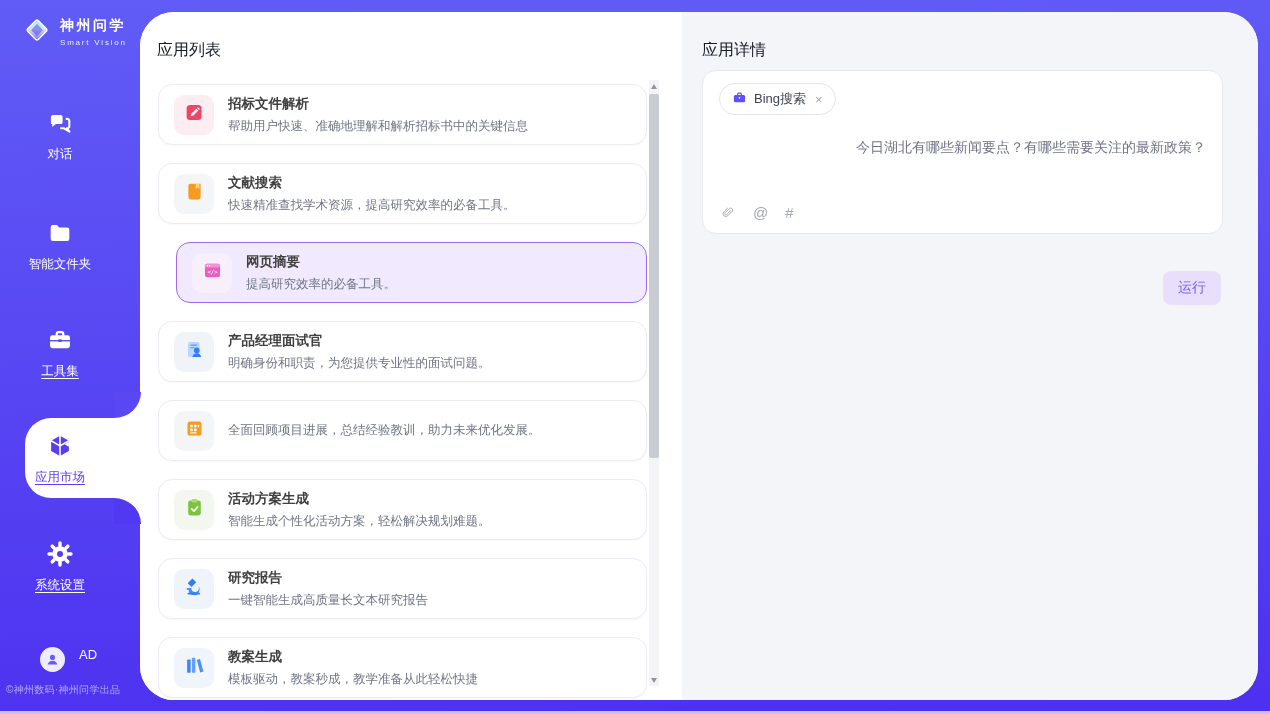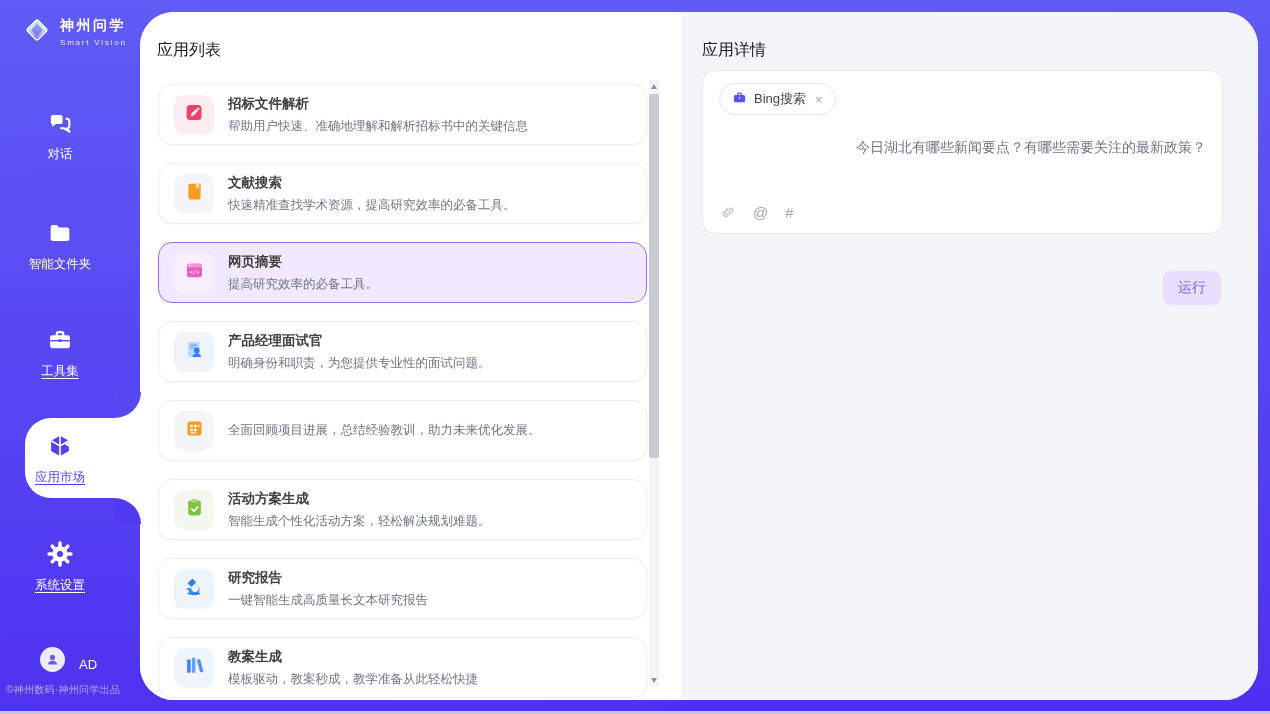--- a/index.html
+++ b/index.html
@@ -25,21 +25,21 @@
   .nav-label.u { text-decoration:underline; text-underline-offset:3px; }
   .nav-item.active { color:#5B3DF0; }
 
   .tab-bg { position:absolute; left:25px; top:418px; width:116px; height:80px;
             background:#fff; border-radius:26px 0 0 26px; z-index:2; }
   .fillet { position:absolute; left:114px; width:27px; height:26px; background:#fff; z-index:2; }
   .fillet.t { top:392px; } .fillet.b { top:498px; }
   .fillet.t::before { content:""; position:absolute; inset:0; background:#5847F3; border-bottom-right-radius:100%; }
   .fillet.b::before { content:""; position:absolute; inset:0; background:#5138F1; border-top-right-radius:100%; }
 
-  .user { position:absolute; left:40px; top:647px; display:flex; align-items:flex-end; gap:14px; cursor:pointer; }
+  .user { position:absolute; left:40px; top:647px; display:flex; align-items:flex-start; gap:14px; cursor:pointer; }
   .avatar { width:25px; height:25px; border-radius:50%; background:#EFECFF;
             display:flex; align-items:center; justify-content:center; }
   .avatar svg { width:15px; height:15px; }
   .user-label { color:#fff; font-size:13px; }
   .copyright { position:absolute; left:6px; top:683px; width:134px; font-size:10px;
                color:rgba(255,255,255,.55); letter-spacing:.3px; }
 
   .bottom-line { position:absolute; left:0; bottom:0; width:100%; height:3px; background:#C8C4DA; z-index:5; }
 
   
@@ -48,21 +48,21 @@
   .list-col { width:542px; position:relative; background:#fff; }
   .detail-col { flex:1; background:#F4F5F8; position:relative; }
   .panel-title { position:absolute; top:28px; font-size:16px; font-weight:normal; color:#151A28; }
   .list-col .panel-title { left:17px; }
   .detail-col .panel-title { left:20px; }
 
   .cards { position:absolute; left:18px; top:72px; width:489px; bottom:0; overflow:hidden; }
   .card { height:61px; background:#fff; border:1px solid #EBECF1; border-radius:14px;
           display:flex; align-items:center; padding:0 12px 0 15px; margin-bottom:18px;
           cursor:pointer; box-shadow:0 1px 2px rgba(16,24,40,.03); }
-  .card.selected { background:#F1EAFE; border:1.5px solid #9B6CF2; }
+  .card.selected { background:#F1EAFE; border:1.5px solid #9B6CF2;margin-left:18px; }
   .tile { width:40px; height:40px; border-radius:10px; flex:none; margin-right:14px;
           display:flex; align-items:center; justify-content:center; }
   .tile svg { width:21px; height:21px; }
   .card-text { overflow:hidden; }
   .card-title { font-size:13.5px; font-weight:bold; color:#404040; margin-bottom:5px; white-space:nowrap; }
   .card-desc { font-size:12.5px; color:#6F7585; white-space:nowrap; overflow:hidden; }
 
   .scrollbar { position:absolute; right:23px; top:68px; bottom:14px; width:10px;
                background:#F4F4F6; }
   .sb-arrow { position:absolute; left:0; width:10px; height:12px; display:flex;

